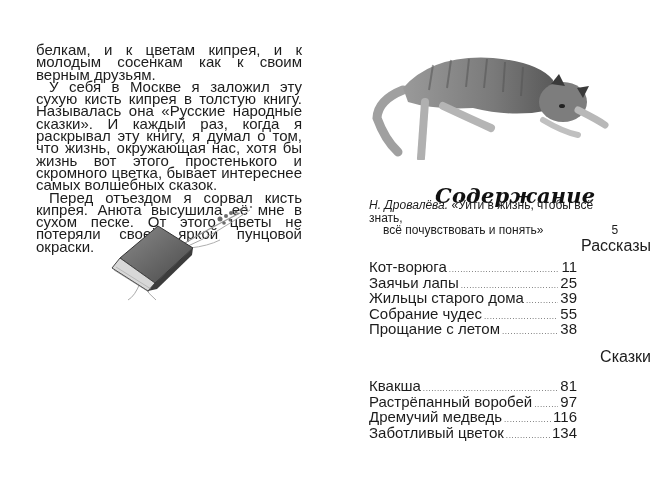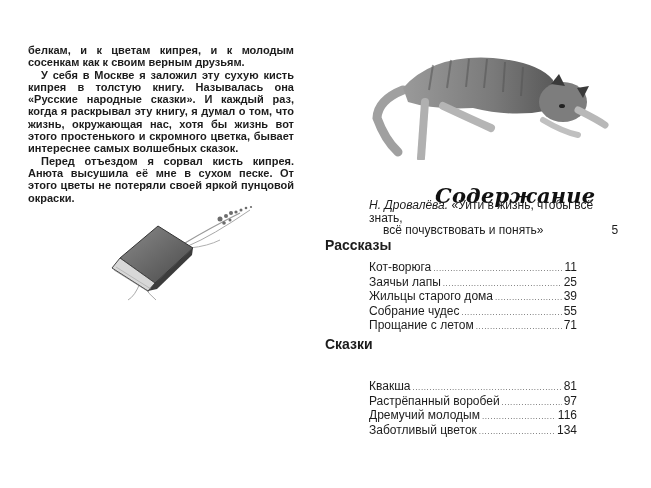--- a/index.html
+++ b/index.html
@@ -4,39 +4,39 @@
 <style>
   html, body { margin:0; padding:0; }
   body {
     width:651px; height:488px; background:#ffffff; position:relative; overflow:hidden;
     font-family:"Liberation Sans", sans-serif; color:#1c1c1c;
   }
   .page { position:absolute; top:0; height:488px; }
   .page-left { left:0; width:325px; }
   .page-right { left:325px; width:326px; }
 
-  .prose { position:absolute; left:28px; top:44px; width:266px; font-size:11px; line-height:12.3px;font-weight:bold; }
+  .prose { position:absolute; left:36px; top:44px; width:266px; font-size:15px; line-height:12.3px; }
   .prose p { margin:0; text-align:justify; }
   .prose p.indent { text-indent:13px; }
 
   .book-illus { position:absolute; left:100px; top:188px; width:165px; height:115px; }
 
   .cat-illus { position:absolute; left:38px; top:40px; width:250px; height:120px; }
 
   .toc-title {
     position:absolute; left:110px; top:151px; font-family:"DejaVu Serif", serif;
     font-style:italic; font-weight:bold; font-size:21px; color:#111; letter-spacing:0.2px;margin-top:32px;
   }
 
   .intro { position:absolute; left:44px; top:199px; width:230px; font-size:12px; line-height:12.5px; }
   .intro .author { font-style:italic; }
   .intro .line2 { padding-left:14px; display:flex;gap:32px; }
 
-  .section-head { position:absolute; left:0; width:326px; text-align:left; font-weight:bold; font-size:14px; }
-  .toc-list { position:absolute; left:44px; width:208px; font-size:12px; line-height:12.6px; }
+  .section-head { position:absolute; left:0; width:326px; text-align:right; font-weight:normal; font-size:16px; }
+  .toc-list { position:absolute; left:44px; width:208px; font-size:15px; line-height:12.6px; }
   .toc-row { display:flex; align-items:baseline; white-space:nowrap; }
   .toc-row .t { flex:0 0 auto; }
   .toc-row .dots { flex:1 1 auto; overflow:hidden; margin:0 2px; color:#333; letter-spacing:0.6px; font-size:8px; }
   .toc-row .dots::before { content:"................................................................................................................"; }
   .toc-row .p { flex:0 0 auto; text-align:right; }
 </style>
 </head>
 <body>
 
 <div class="page page-left">
@@ -147,38 +147,38 @@
         <span class="p">39</span>
       </div>
     <div class="toc-row">
         <span class="t">Собрание чудес</span>
         <span class="dots"></span>
         <span class="p">55</span>
       </div>
     <div class="toc-row">
         <span class="t">Прощание с летом</span>
         <span class="dots"></span>
-        <span class="p">71</span>
+        <span class="p">38</span>
       </div>
   </div>
 
-  <div class="section-head" style="top:336px;">Сказки</div>
+  <div class="section-head" style="top:348px;">Сказки</div>
   <div class="toc-list" style="top:380px;">
     <div class="toc-row">
         <span class="t">Квакша</span>
         <span class="dots"></span>
         <span class="p">81</span>
       </div>
     <div class="toc-row">
         <span class="t">Растрёпанный воробей</span>
         <span class="dots"></span>
         <span class="p">97</span>
       </div>
     <div class="toc-row">
-        <span class="t">Дремучий молодым</span>
+        <span class="t">Дремучий медведь</span>
         <span class="dots"></span>
         <span class="p">116</span>
       </div>
     <div class="toc-row">
         <span class="t">Заботливый цветок</span>
         <span class="dots"></span>
         <span class="p">134</span>
       </div>
   </div>
 </div>

